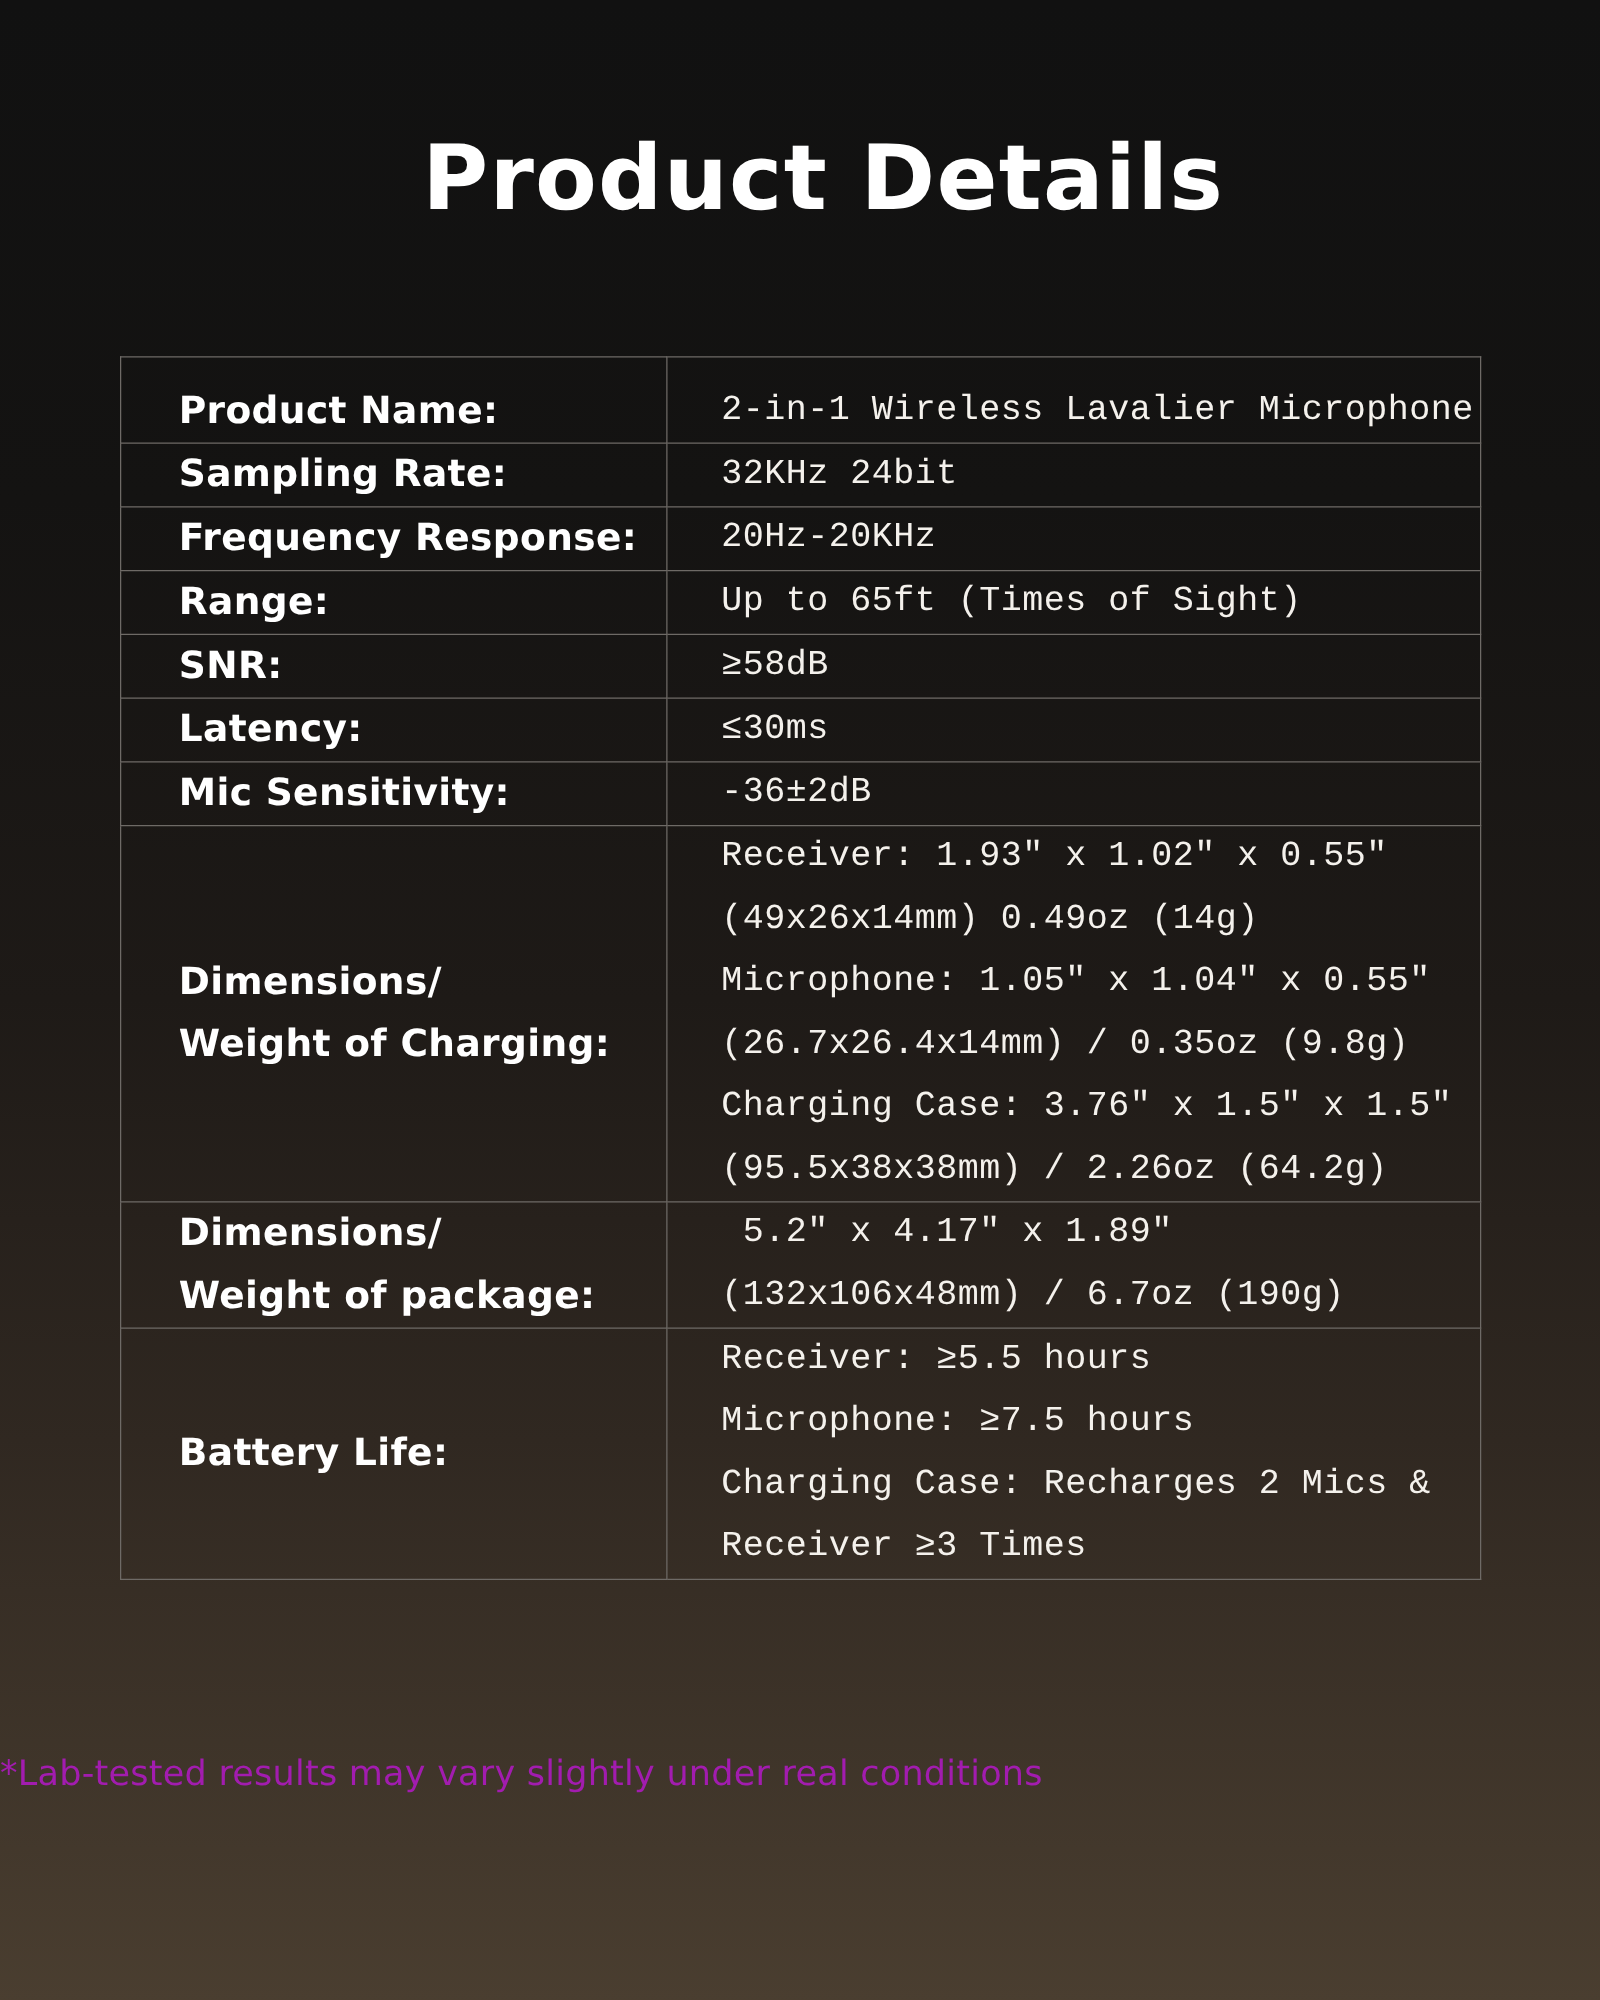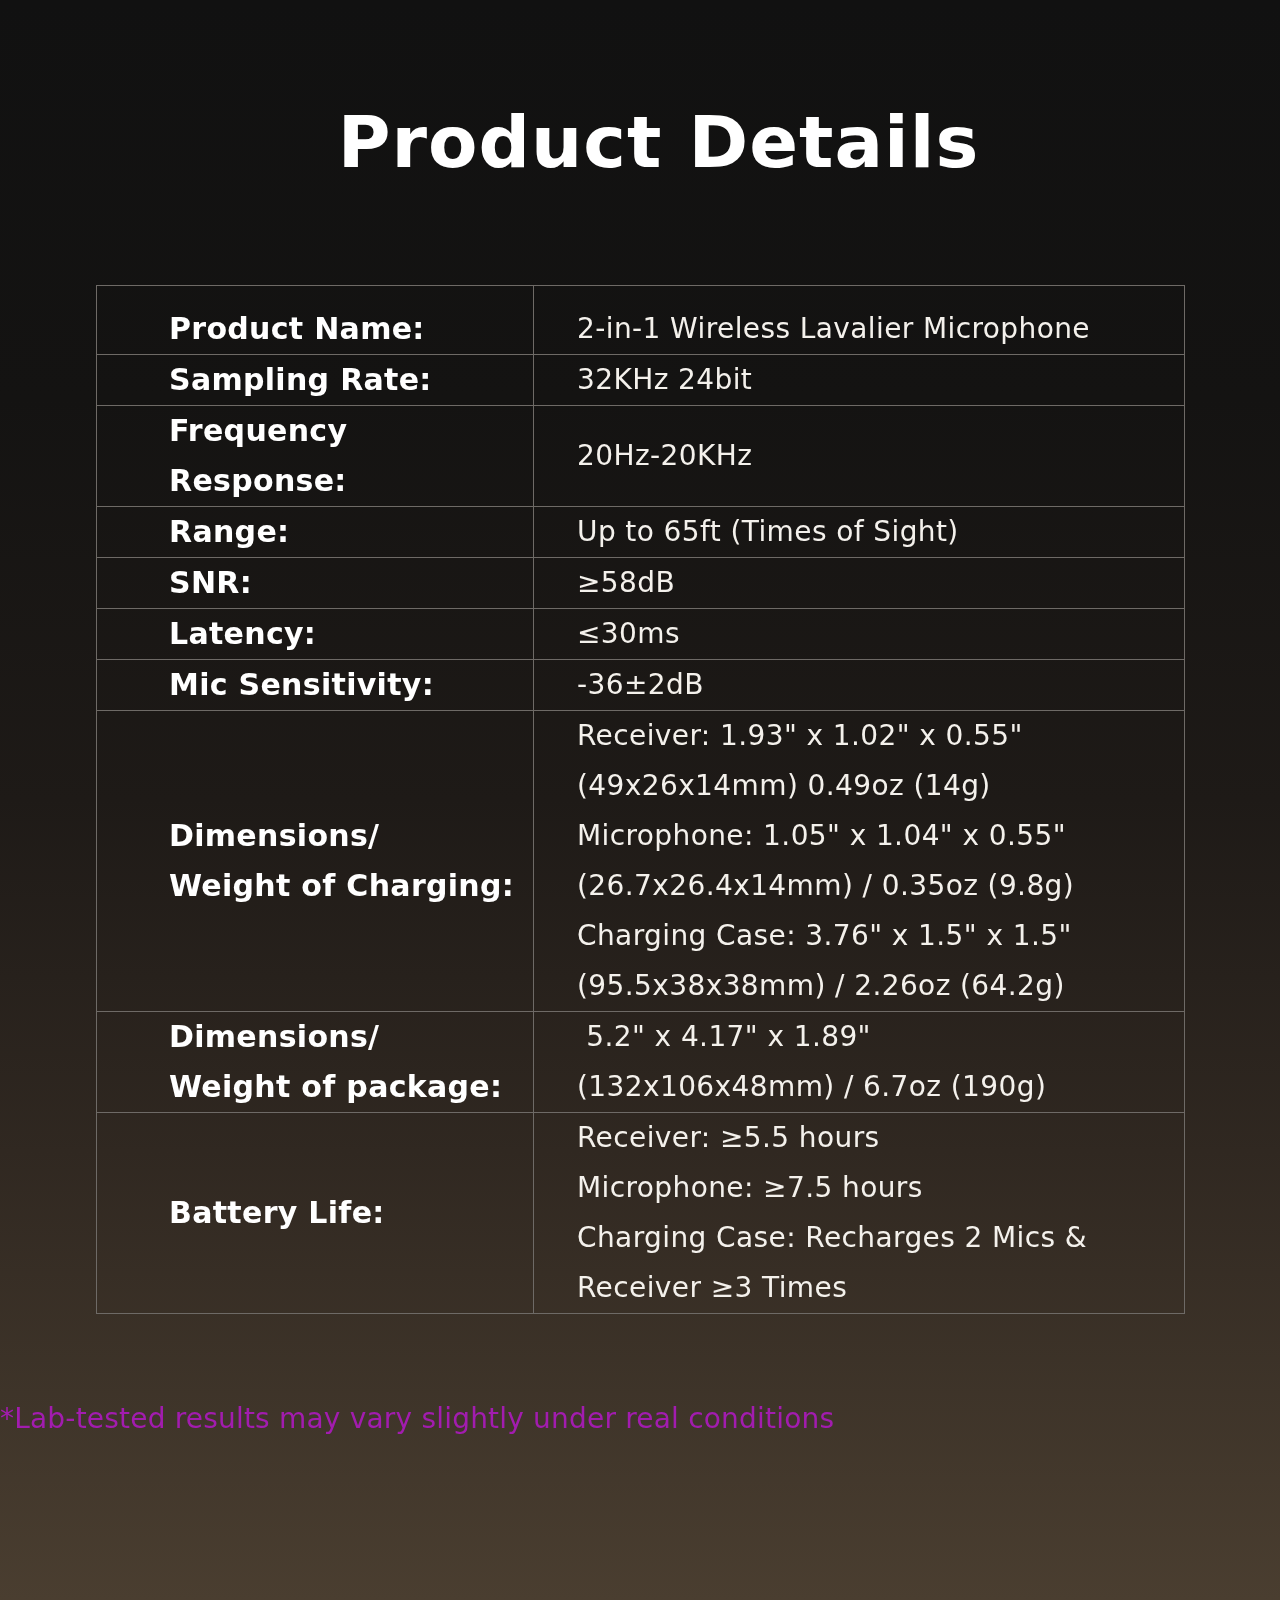--- a/index.html
+++ b/index.html
@@ -30,35 +30,35 @@
     width: 1089px;
     border-collapse: collapse;
     table-layout: fixed;
   }
   table.specs td {
     border: 1px solid #6e6a66;
     vertical-align: middle;
   }
   td.label {
     width: 437px;
-    padding-left: 72px;
+    padding-left: 46px;
     font-weight: bold;
     font-size: 30px;
     line-height: 50px;
     color: #ffffff;
     letter-spacing: 0.3px;
   }
   td.value {
     padding-left: 43px;
     font-size: 28px;
     line-height: 50px;
     color: #f4f1ec;
     letter-spacing: 0.4px;
   }
-  td.value .line { display: block; white-space: pre; }
+  td.value .line { display: block; white-space: pre; font-family: Liberation Mono, monospace; }
   tr.first td { padding-top: 18px; }
   .footnote {
     position: absolute;
     top: 1402px;
     left: 0;
     width: 1084px;
     text-align: left;
     font-size: 28px;
     color: #a21caf;
     letter-spacing: 0.2px;

